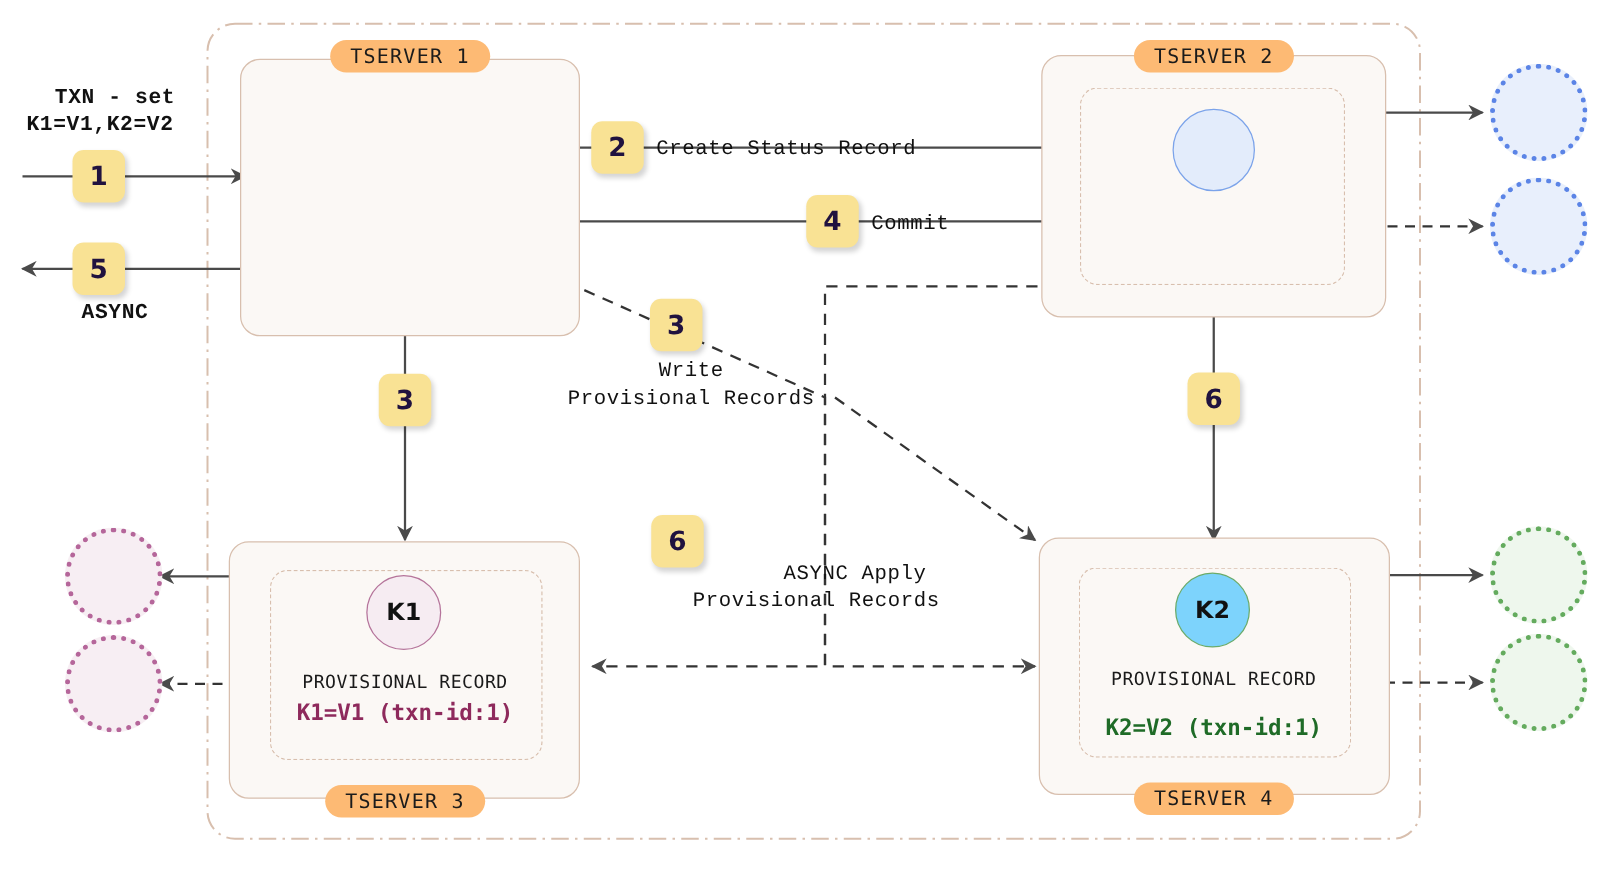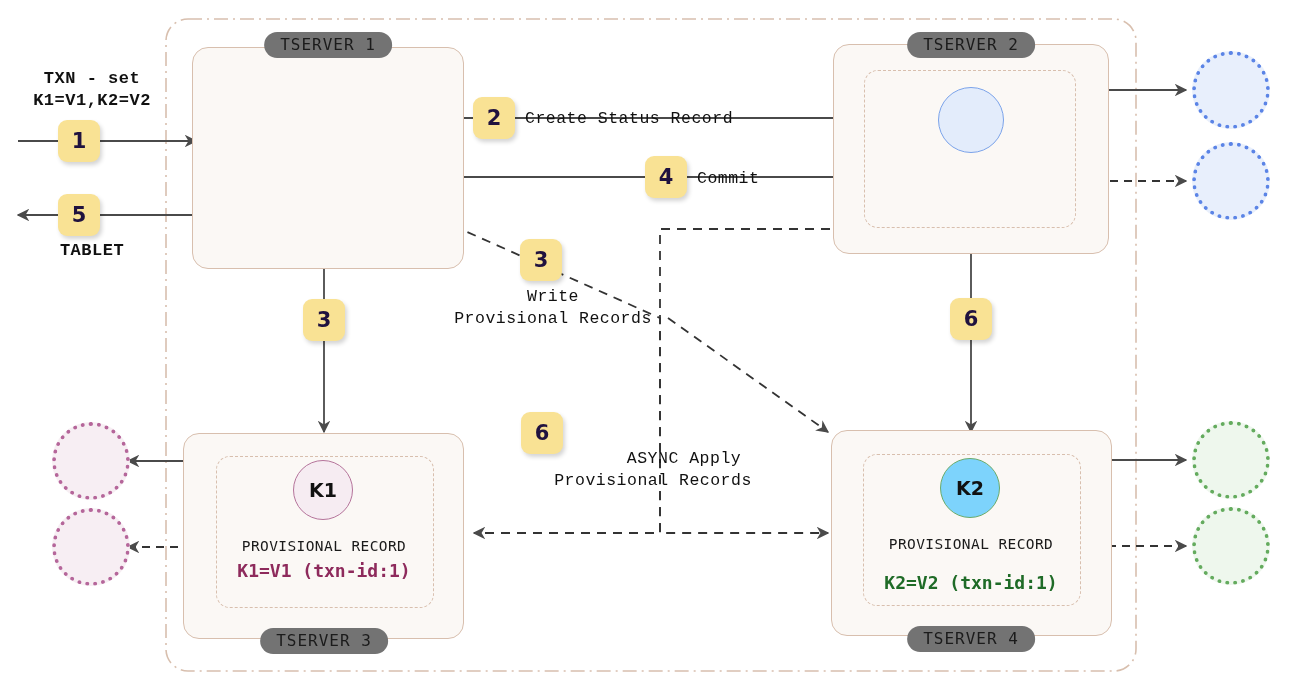--- a/index.html
+++ b/index.html
@@ -11,21 +11,21 @@
   
   .tserver{
     position:absolute;
     background:#fbf8f5;
     border:1.6px solid #d8bfae;
     border-radius:16px;
     box-sizing:border-box;
   }
   .tserver-label{
     position:absolute;
-    background:#737373;
+    background:#fdba74;
     border-radius:13px;
     height:26px;
     line-height:26px;
     padding:0 16px;
     font-family:"DejaVu Sans Mono","Liberation Mono",monospace;
     font-size:16px;
     letter-spacing:1px;
     color:#1b1b1b;
     white-space:nowrap;
     transform:translateX(-50%);
@@ -187,22 +187,22 @@
   <div class="provis-val val-k1" style="left:324px;top:560px;">K1=V1 (txn-id:1)</div>
 
   <div class="tserver" style="left:831px;top:430px;width:281px;height:206px;"></div>
   <div class="tserver-label" style="left:971px;top:626px;">TSERVER 4</div>
   <div class="tablet" style="left:863px;top:454px;width:218px;height:152px;"></div>
   <div class="keycircle k2" style="left:940px;top:458px;">K2</div>
   <div class="provis-title" style="left:971px;top:536px;">PROVISIONAL RECORD</div>
   <div class="provis-val val-k2" style="left:971px;top:572px;">K2=V2 (txn-id:1)</div>
 
   <div class="txt hdr mid" style="left:92px;top:68px;">TXN - set</div>
-  <div class="txt hdr mid" style="left:92px;top:90px;">K1=V1,K2=V2</div>
-  <div class="txt hdr mid" style="left:92px;top:240px;">TABLET</div>
+  <div class="txt hdr mid" style="left:80px;top:90px;">K1=V1,K2=V2</div>
+  <div class="txt hdr mid" style="left:92px;top:240px;">ASYNC</div>
 
   <div class="badge" style="left:58px;top:120px;">1</div>
   <div class="badge" style="left:58px;top:194px;">5</div>
   <div class="badge" style="left:473px;top:97px;">2</div>
   <div class="badge" style="left:645px;top:156px;">4</div>
   <div class="badge" style="left:303px;top:299px;">3</div>
   <div class="badge" style="left:520px;top:239px;">3</div>
   <div class="badge" style="left:521px;top:412px;">6</div>
   <div class="badge" style="left:950px;top:298px;">6</div>
 

